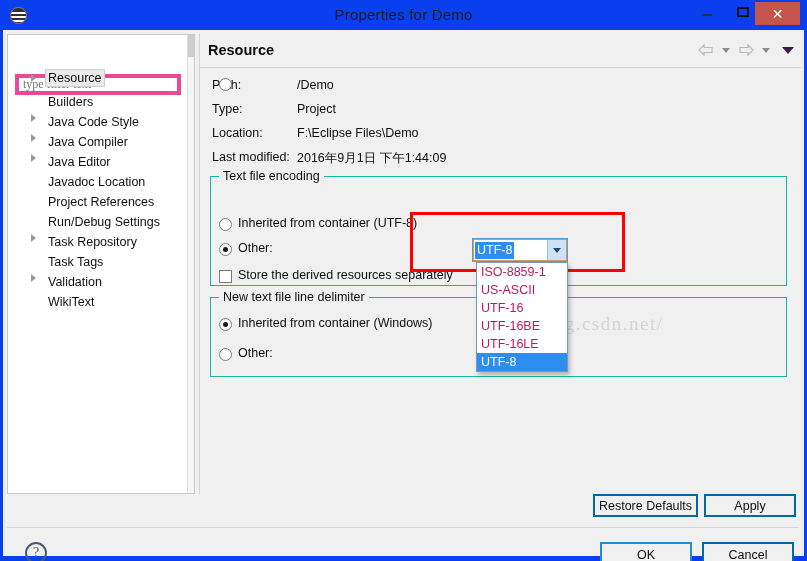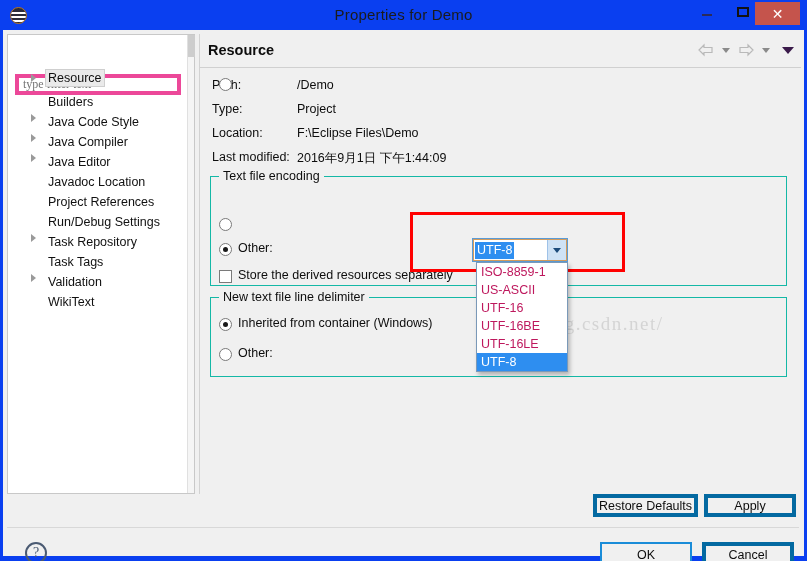--- a/index.html
+++ b/index.html
@@ -277,21 +277,21 @@
     width: 215px; height: 60px;
     border: 3px solid #FF0000;
     z-index: 30;
     pointer-events: none;
   }
 
   
   .btn {
     position: absolute;
     background: #F0F0F0;
-    border: 4px solid #0369a1;
+    border: 2px solid #0369a1;
     font-size: 12.5px;
     color: #0d0d0d;
     display: flex; align-items: center; justify-content: center;
     cursor: default;
   }
   #btn-restore { left: 590px; top: 464px; width: 105px; height: 23px; }
   #btn-apply   { left: 701px; top: 464px; width: 92px;  height: 23px; }
 
   
   #sep {
@@ -444,20 +444,21 @@
         <span class="info-value">2016年9月1日 下午1:44:09</span>
       </div>
 
       <div class="group" style="left:10px; top:142px; width:577px; height:110px;">
         <span class="glabel">Text file encoding</span>
       </div>
 
       <div class="radio" style="left:19px; top:44px; position:absolute;"></div>
 
       <span class="radio" style="left:19px; top:184px;"></span>
+      <span class="ctl-label" style="left:38px; top:182px;">Inherited from container (UTF-8)</span>
 
       <span class="radio on" style="left:19px; top:209px;"></span>
       <span class="ctl-label" style="left:38px; top:207px;">Other:</span>
 
       <div id="combo">
         <span id="combo-text">UTF-8</span>
         <span id="combo-btn">
           <span class="c"></span>
         </span>
       </div>

